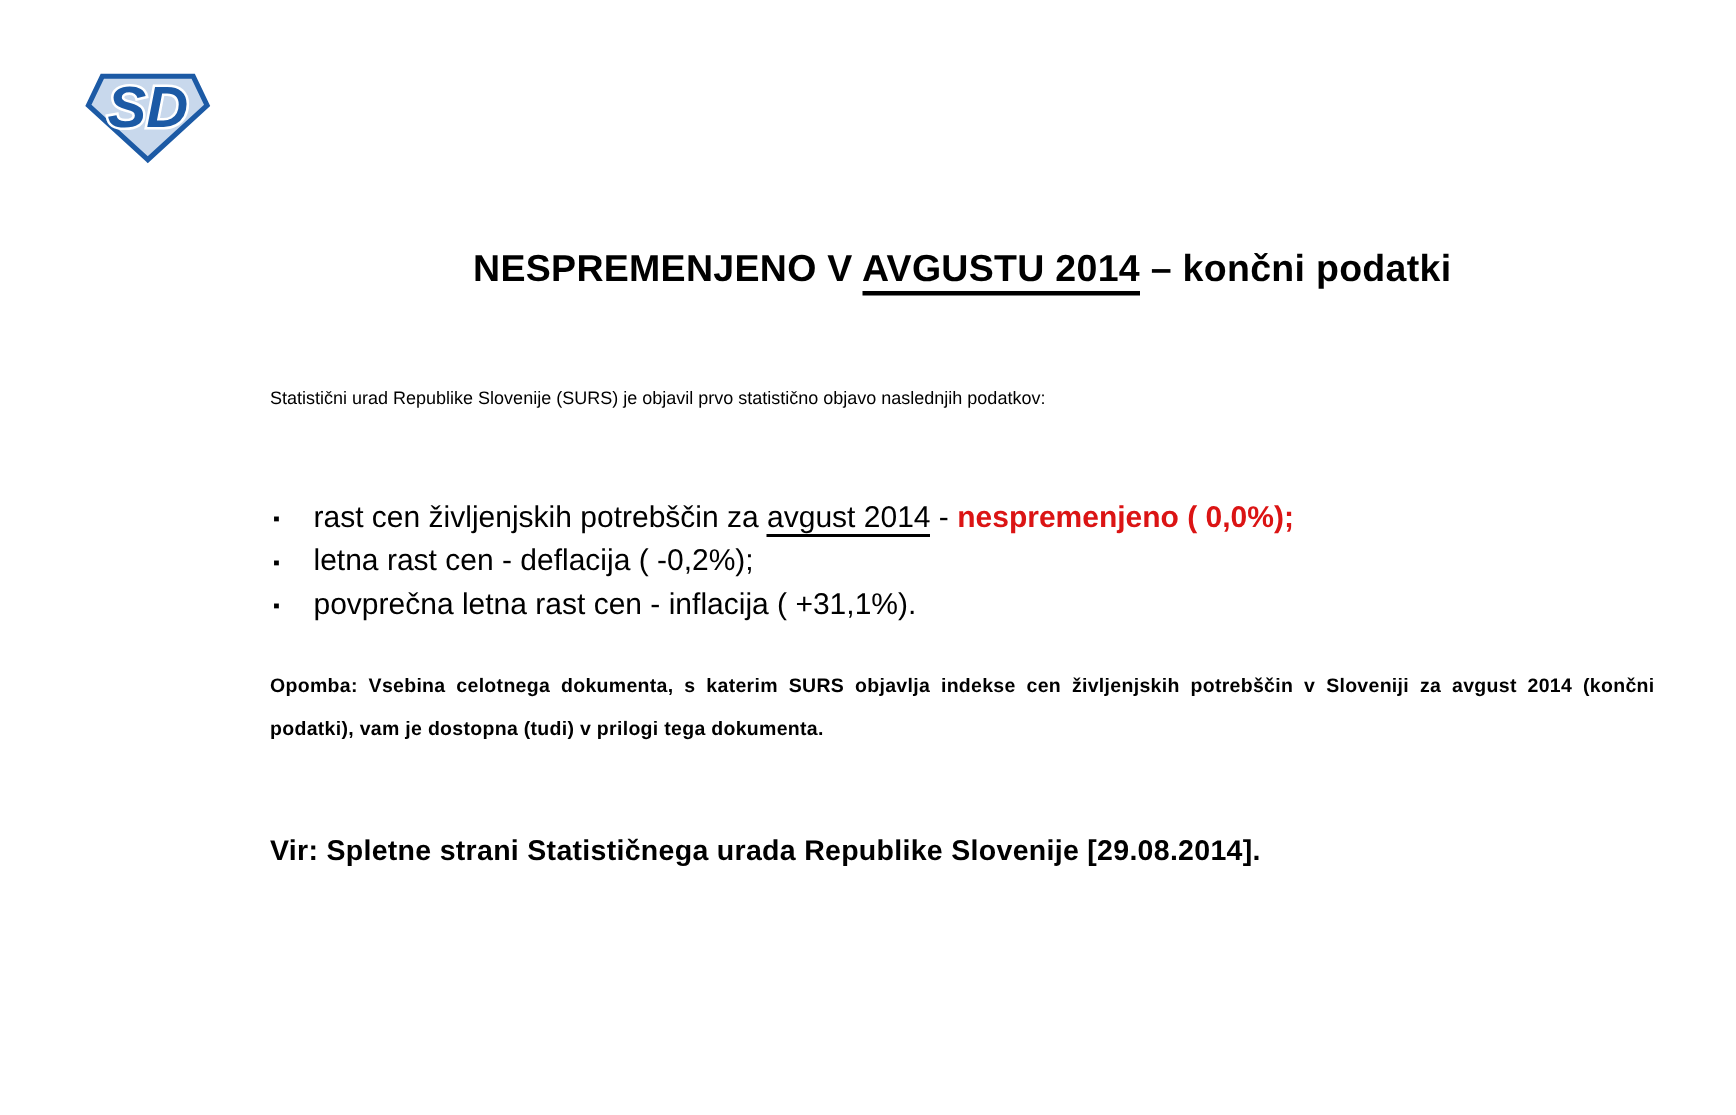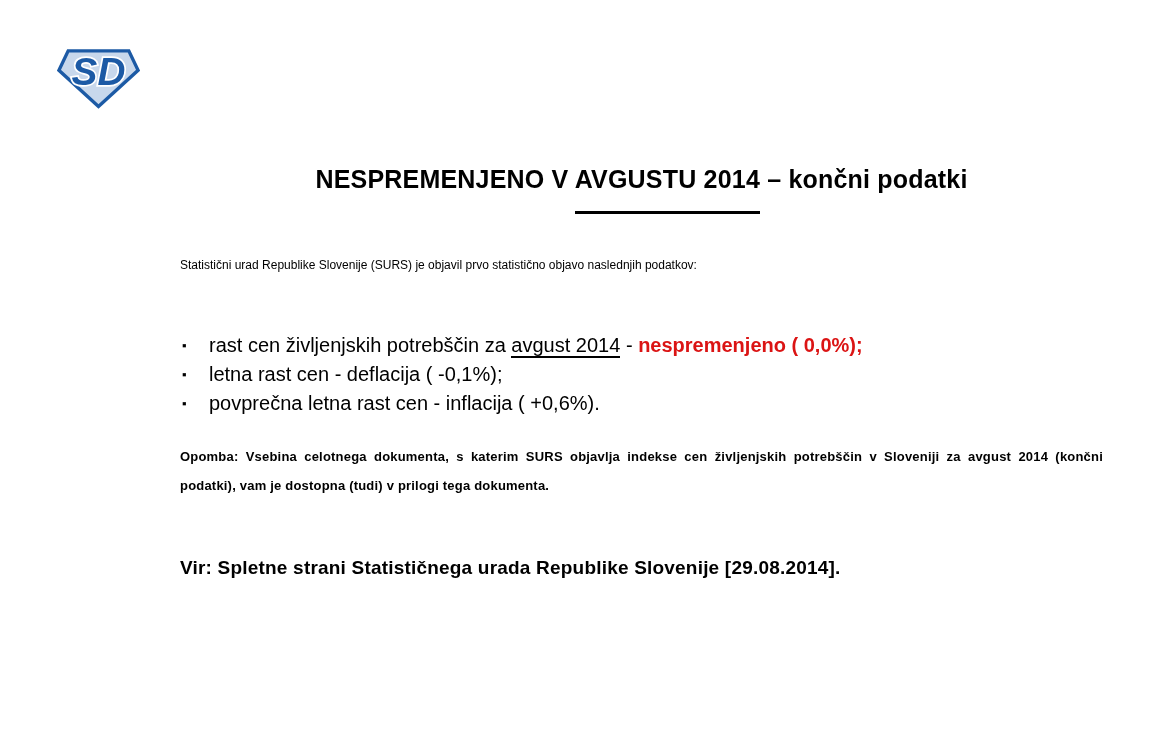--- a/index.html
+++ b/index.html
@@ -48,21 +48,21 @@
   }
   .content { position: absolute; left: 140px; width: 923px; }
   .title {
     top: 165px;
     text-align: center;
     font-weight: bold;
     font-size: 25px;
     letter-spacing: 0.2px;
     white-space: nowrap;
   }
-  .u-thick { border-bottom: 3px solid var(--text); padding-bottom: 18px; }
+  .u-thick { border-bottom: 3px solid var(--text); padding-bottom: 1px; }
   .u-thin  { border-bottom: 2px solid var(--text); text-align: center; }
   .intro {
     top: 251px;
     font-size: 12px;
     line-height: 28px;
     text-align: justify;
   }
   .bullets {
     top: 331px;
     list-style: none;
@@ -107,21 +107,21 @@
       <text class="logo-letters" x="50" y="47" text-anchor="middle">SD</text>
     </svg>
   </div>
 
   <h1 class="content title"><span>NESPREMENJENO V </span><span class="u-thick">AVGUSTU 2014</span><span> – končni podatki</span></h1>
 
   <p class="content intro">Statistični urad Republike Slovenije (SURS) je objavil prvo statistično objavo naslednjih podatkov:</p>
 
   <ul class="content bullets">
     <li><span class="bullet-marker">▪</span><span>rast cen življenjskih potrebščin za </span><span class="u-thin">avgust 2014</span><span> - </span><span class="highlight">nespremenjeno ( 0,0%);</span></li>
-    <li><span class="bullet-marker">▪</span><span>letna rast cen - deflacija ( -0,1%);</span></li>
-    <li><span class="bullet-marker">▪</span><span>povprečna letna rast cen - inflacija ( +0,6%).</span></li>
+    <li><span class="bullet-marker">▪</span><span>letna rast cen - deflacija ( -0,2%);</span></li>
+    <li><span class="bullet-marker">▪</span><span>povprečna letna rast cen - inflacija ( +31,1%).</span></li>
   </ul>
 
   <p class="content note">Opomba: Vsebina celotnega dokumenta, s katerim SURS objavlja indekse cen življenjskih potrebščin v Sloveniji za avgust 2014 (končni podatki), vam je dostopna (tudi) v prilogi tega dokumenta.</p>
 
   <p class="content source">Vir: Spletne strani Statističnega urada Republike Slovenije [29.08.2014].</p>
 
 </div>
 
 </body></html>

